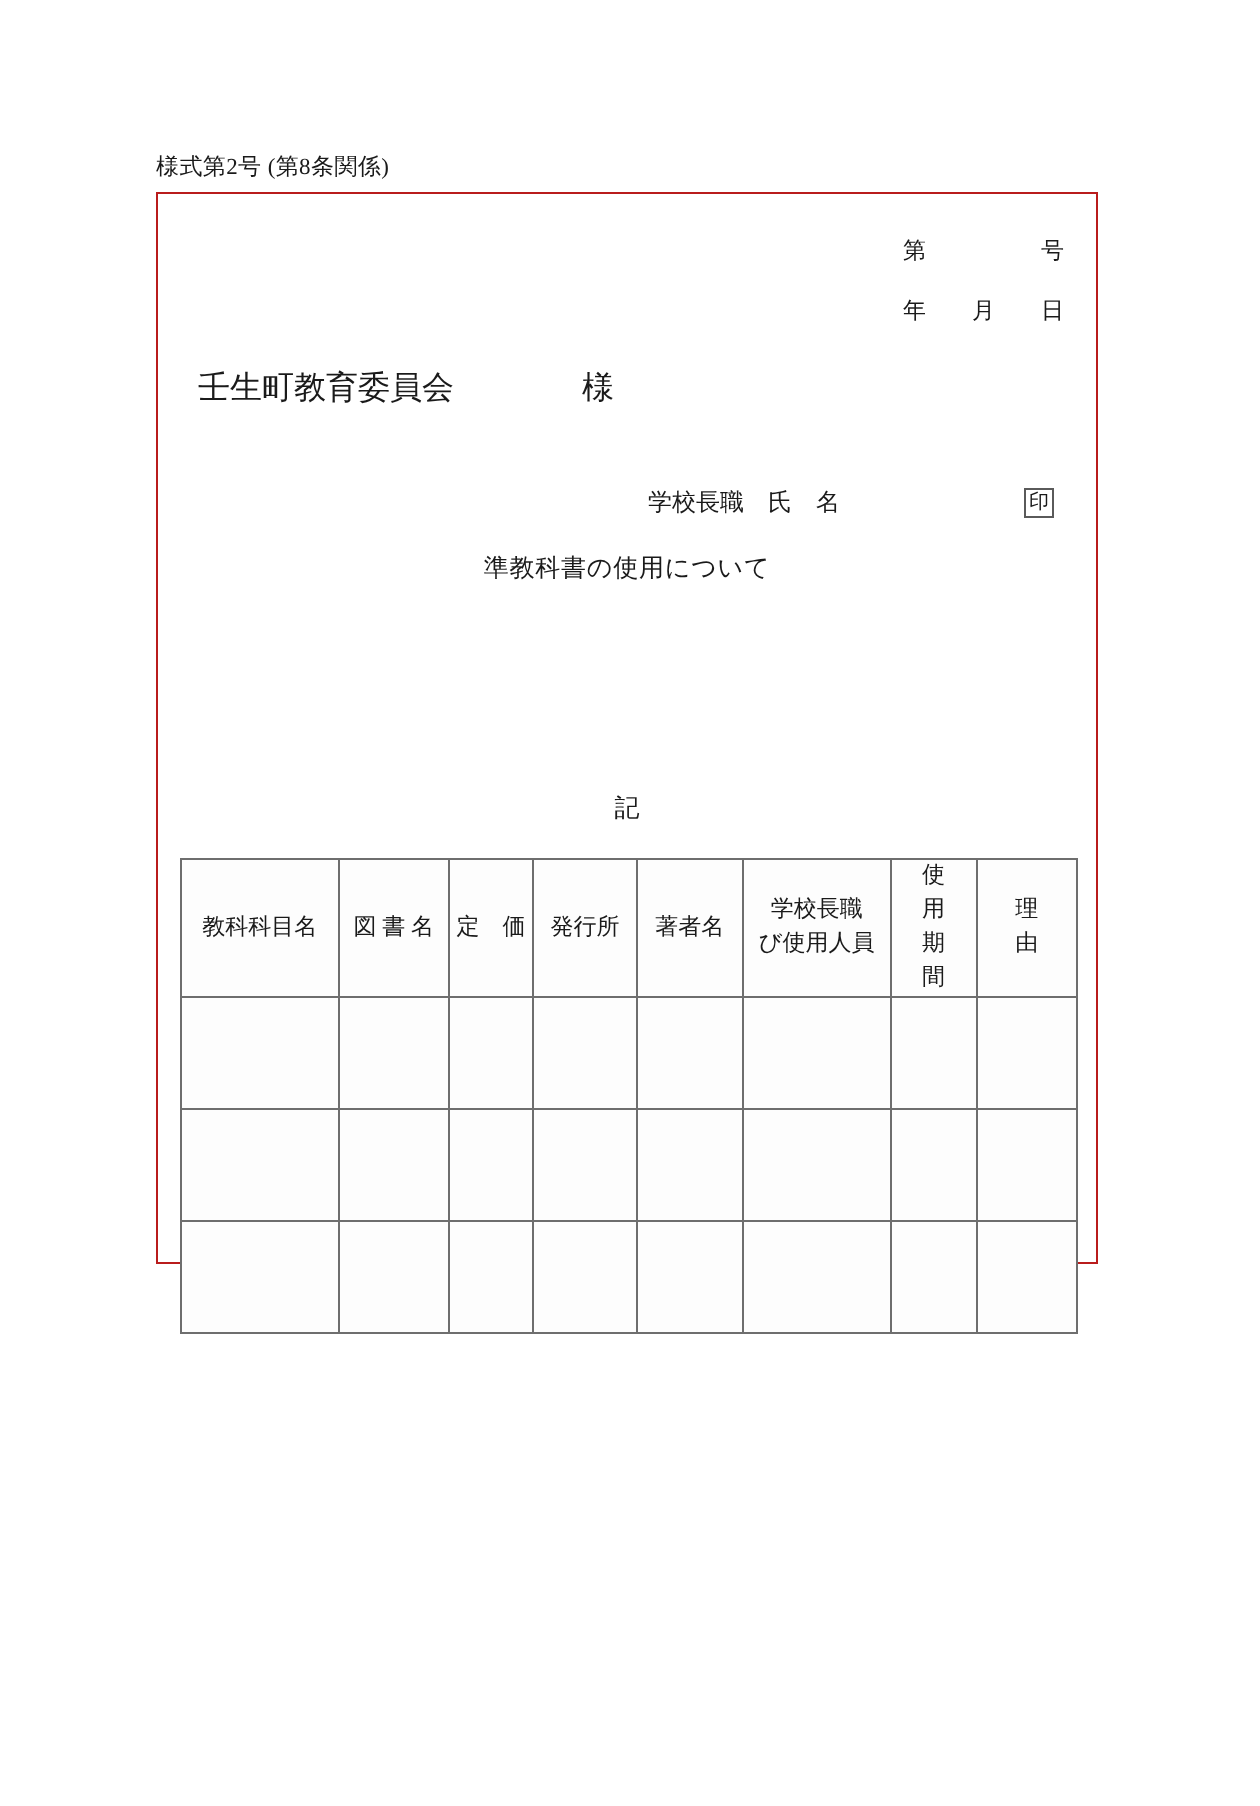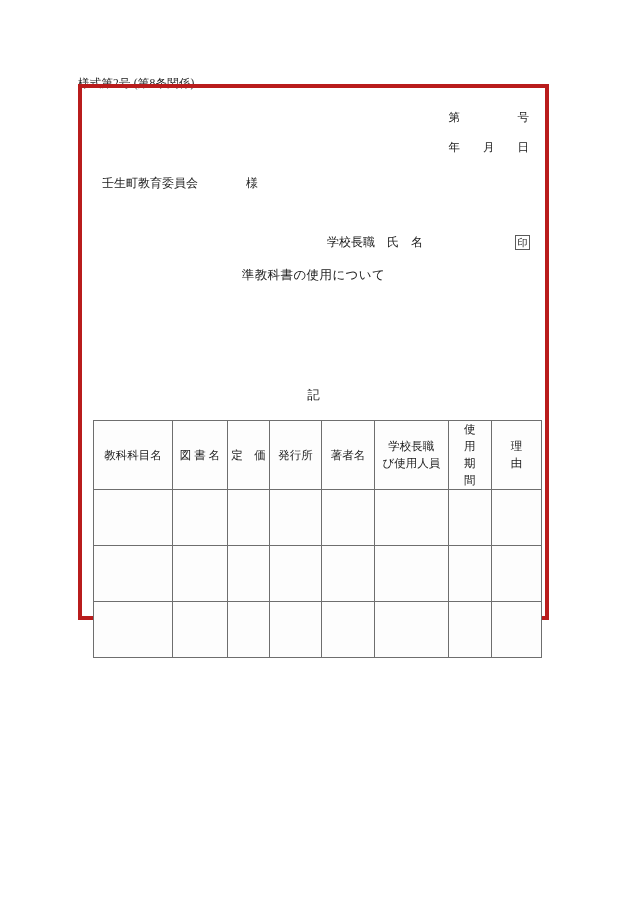--- a/index.html
+++ b/index.html
@@ -24,24 +24,24 @@
     top: 76px;
     font-size: 11.5px;
     letter-spacing: 0.2px;
     white-space: nowrap;
   }
 
   
   .page-frame {
     position: absolute;
     left: 78px;
-    top: 84px;
+    top: 96px;
     width: 471px;
     height: 536px;
-    border: 4px solid #b91c1c;
+    border: 1px solid #b91c1c;
     box-sizing: border-box;
   }
 
   .frame-inner {
     position: relative;
     width: 100%;
     height: 100%;
   }
 
   
@@ -56,21 +56,21 @@
     white-space: pre;
     line-height: 30px;
     text-align: right;
   }
 
   
   .addressee {
     position: absolute;
     left: 20px;
     top: 87px;
-    font-size: 12px;
+    font-size: 16px;
     white-space: pre;
   }
 
   
   .signer {
     position: absolute;
     left: 245px;
     top: 134px;
     font-size: 12px;
     white-space: pre;

